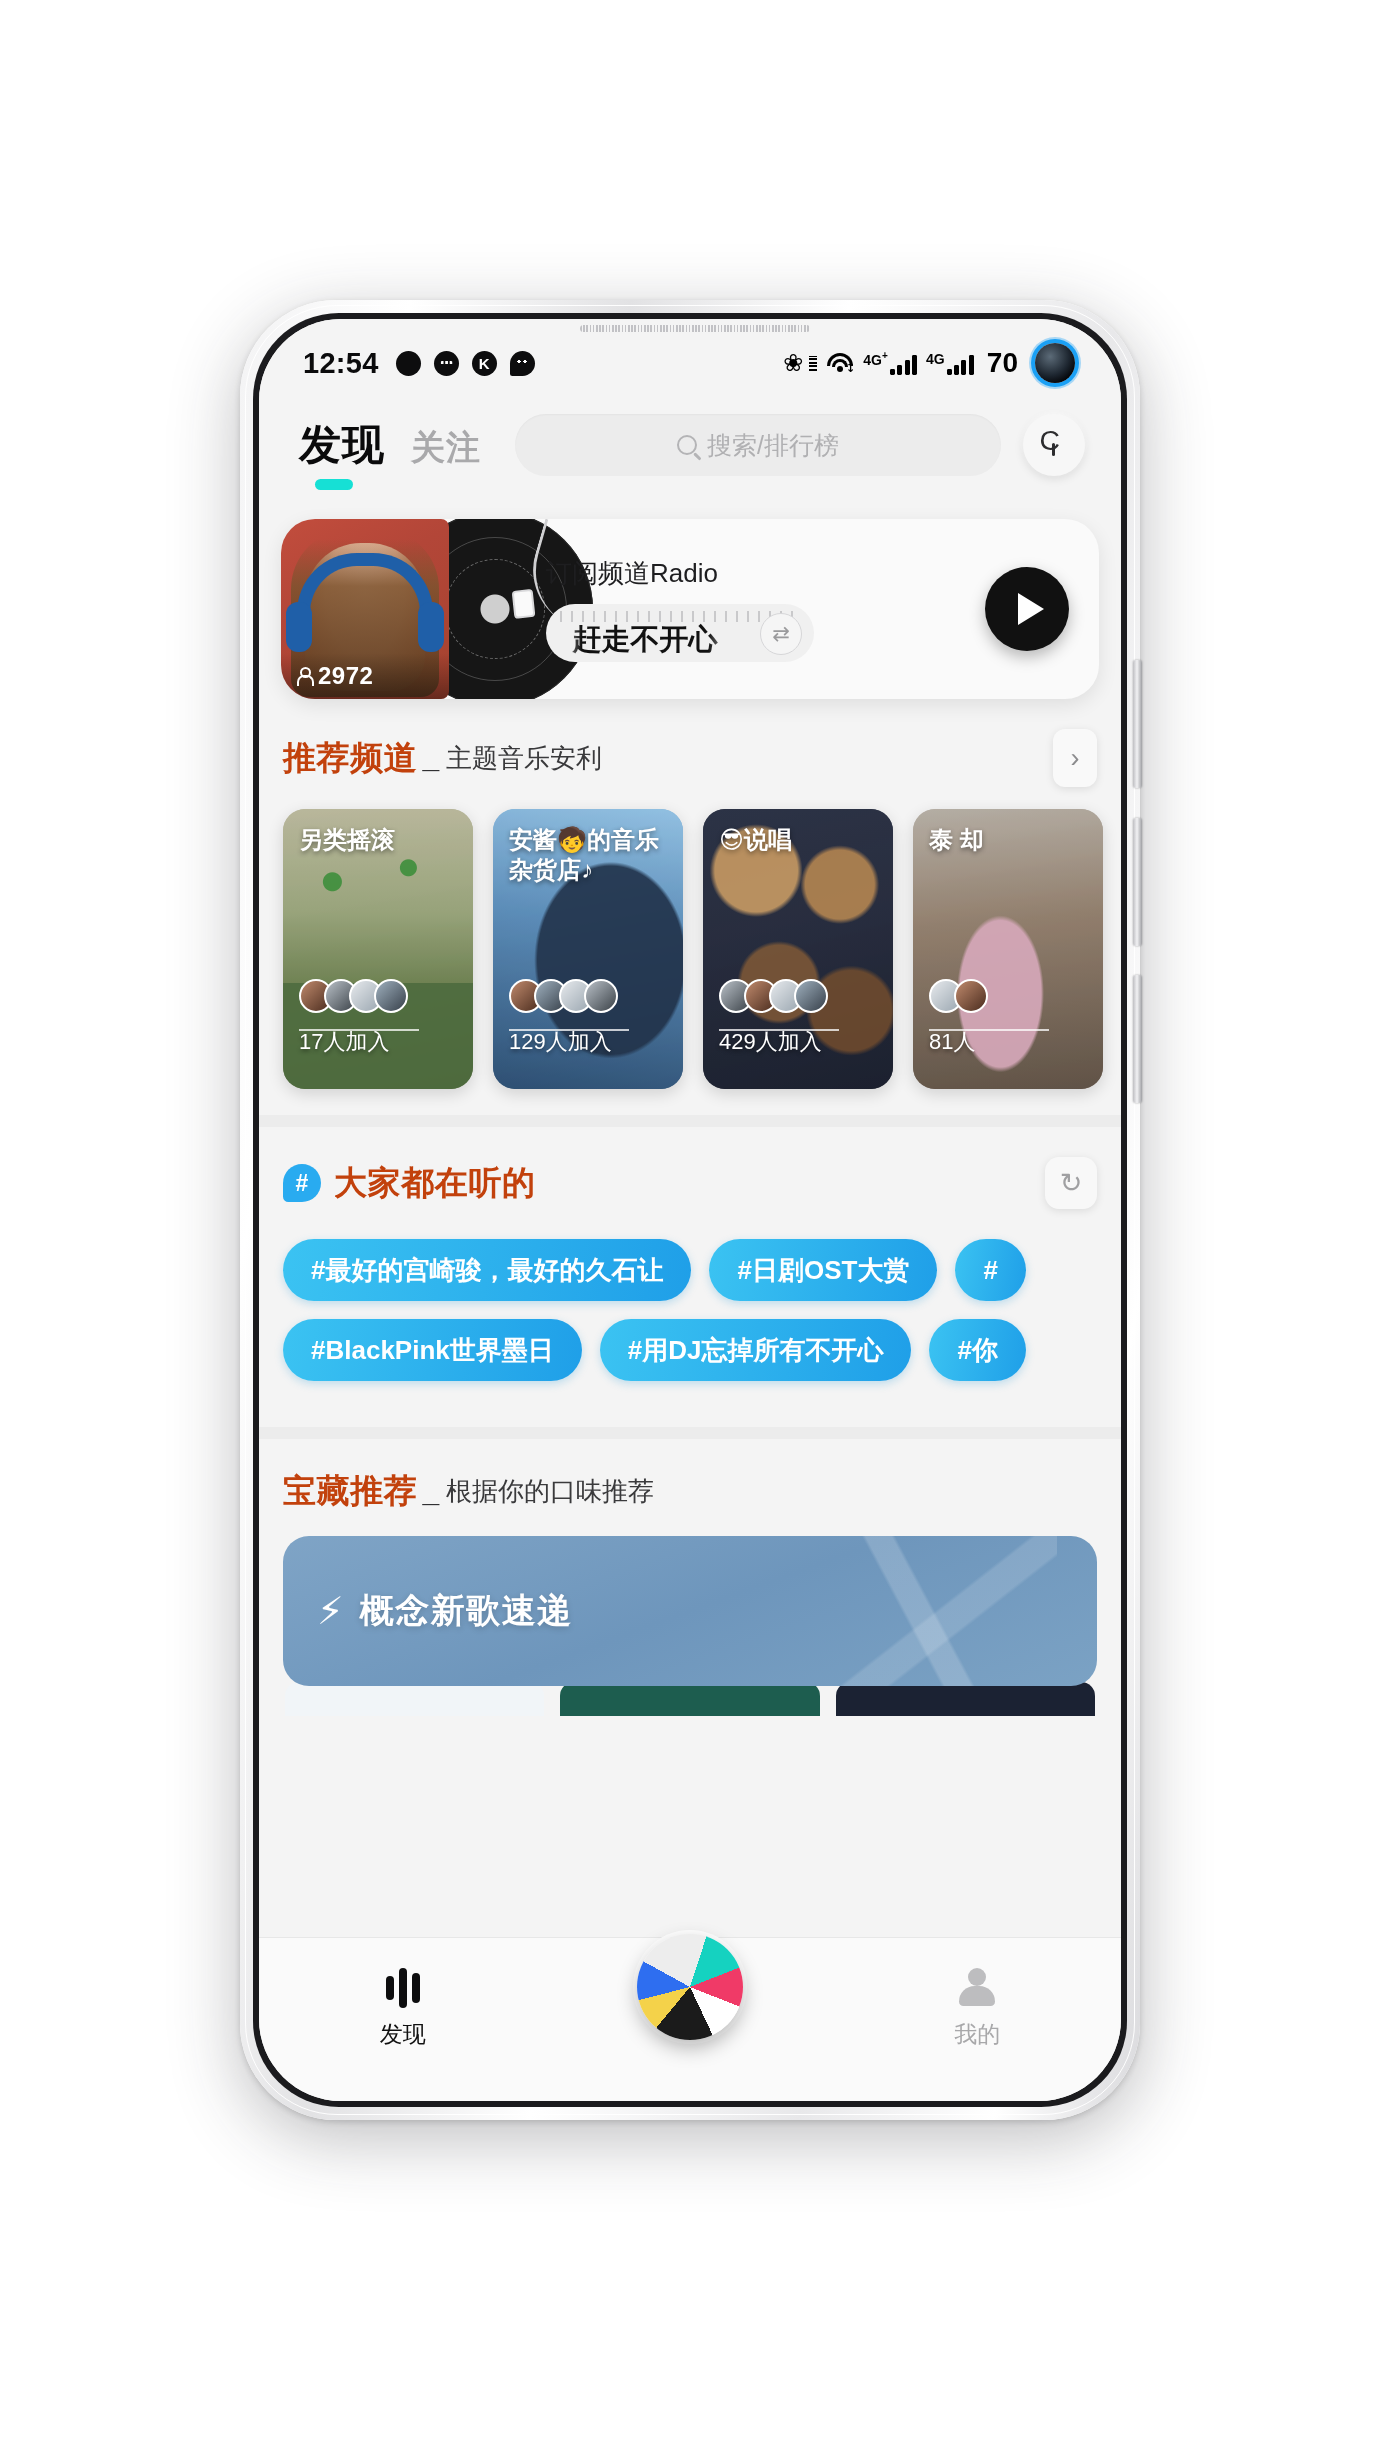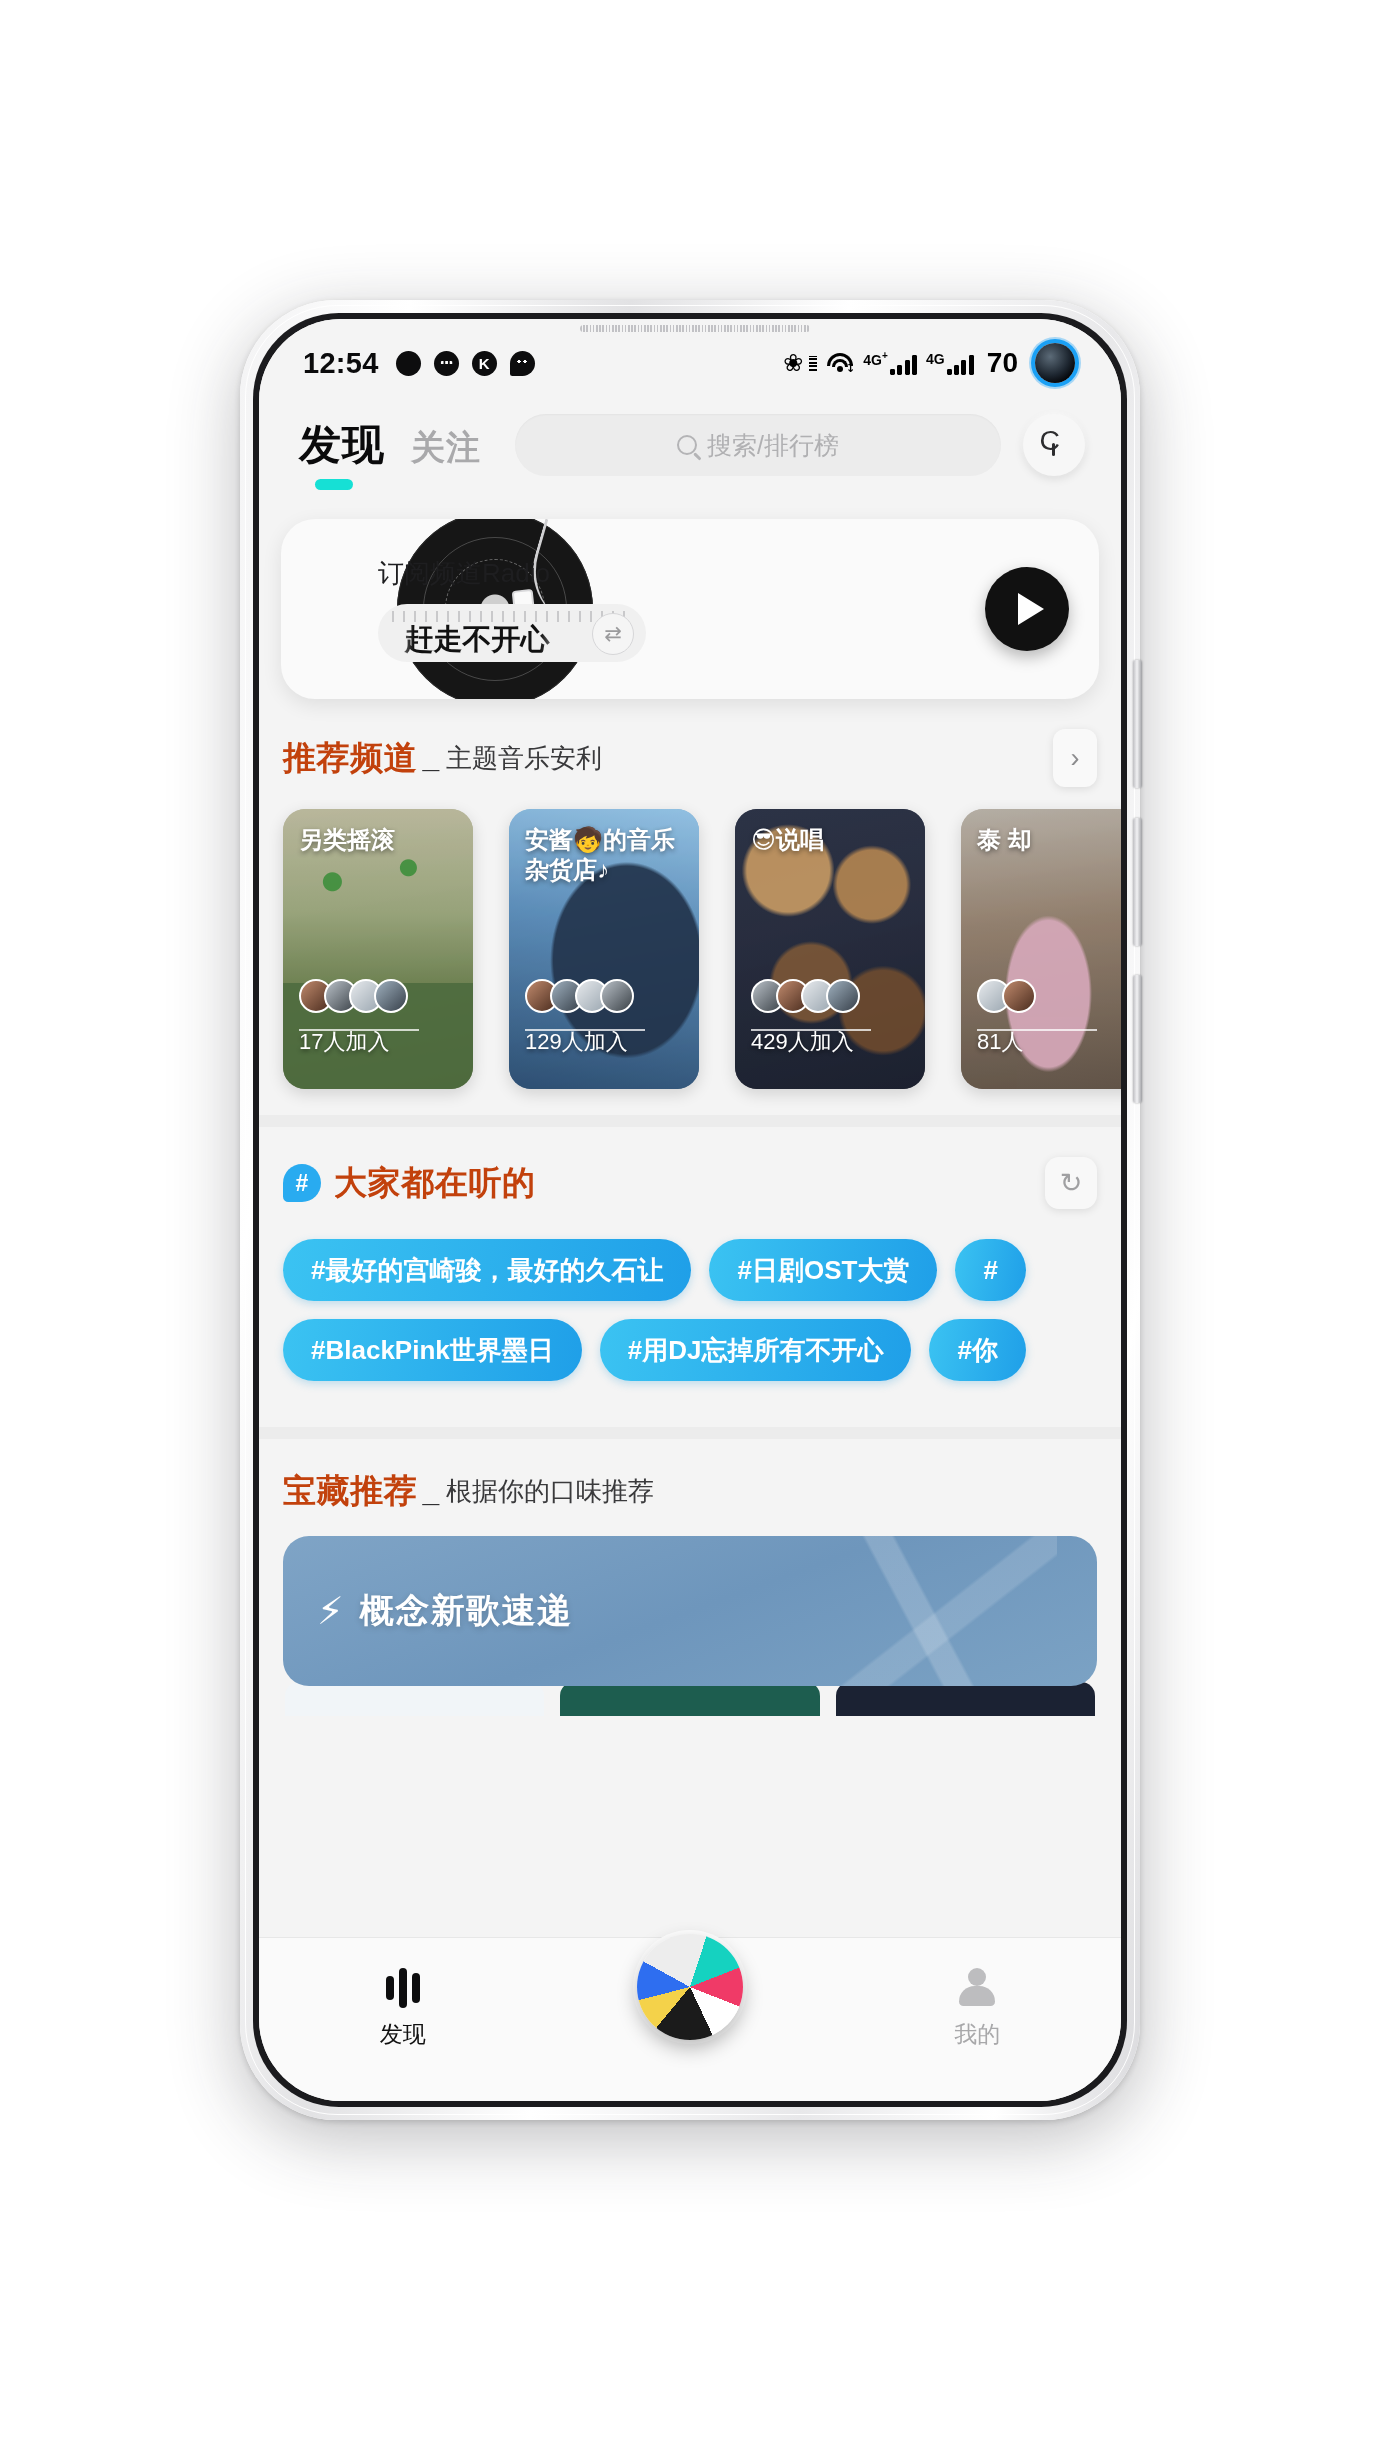--- a/index.html
+++ b/index.html
@@ -222,21 +222,21 @@
     color:#fff;font-size:23px;font-weight:800;display:flex;align-items:center;justify-content:center;
     margin-right:13px;
   }
   .refresh-btn{
     margin-left:auto; width:52px;height:52px;border-radius:14px;background:#f8f8f8;
     box-shadow:0 2px 9px rgba(0,0,0,.10);
     display:flex;align-items:center;justify-content:center; color:#a0a0a2; font-size:27px;
   }
 
   
-  .ch-scroll{ display:flex; gap:36px; padding:0 24px 26px 24px; }
+  .ch-scroll{ display:flex; gap:20px; padding:0 24px 26px 24px; }
   .ch-card{
     position:relative; flex:none; width:190px;height:280px;border-radius:22px;
     overflow:hidden; box-shadow:0 5px 16px rgba(0,0,0,.14);
   }
   .ch-card.c1{ background:linear-gradient(170deg,#b6b49a 0%,#8f9a72 40%,#55683f 100%); }
   .ch-card.c2{ background:linear-gradient(170deg,#7fb4dd 0%,#4b7fae 45%,#2a4a6b 100%); }
   .ch-card.c3{ background:linear-gradient(165deg,#2b3144 0%,#3d4256 40%,#171a26 100%); }
   .ch-card.c4{ background:linear-gradient(170deg,#b3ada5 0%,#8d7f72 45%,#6a5c50 100%); }
   .ch-art{ position:absolute; inset:0; opacity:.9; }
   .ch-art.a1{
@@ -411,20 +411,29 @@
       <div class="hdr-btn">
         <span class="mic-ico"></span>
       </div>
     </div>
 
     <div class="body">
 
       <div class="radio-card">
         <div class="vinyl"></div>
         <div class="tonearm"></div>
+        <div class="rc-cover">
+          <div class="rc-face"></div>
+          <div class="rc-hair"></div>
+          <div class="rc-phones"></div>
+          <div class="rc-badge">
+            <span class="p-ico"></span>
+            <span>2972</span>
+          </div>
+        </div>
         <div class="rc-right">
           <div class="rc-title">订阅频道Radio</div>
           <div class="rc-ticker">
             <div class="rc-ruler"></div>
             <div class="rc-ticktext">赶走不开心</div>
             <div class="rc-swap">⇄</div>
           </div>
         </div>
         <div class="rc-play">
           <i></i>

